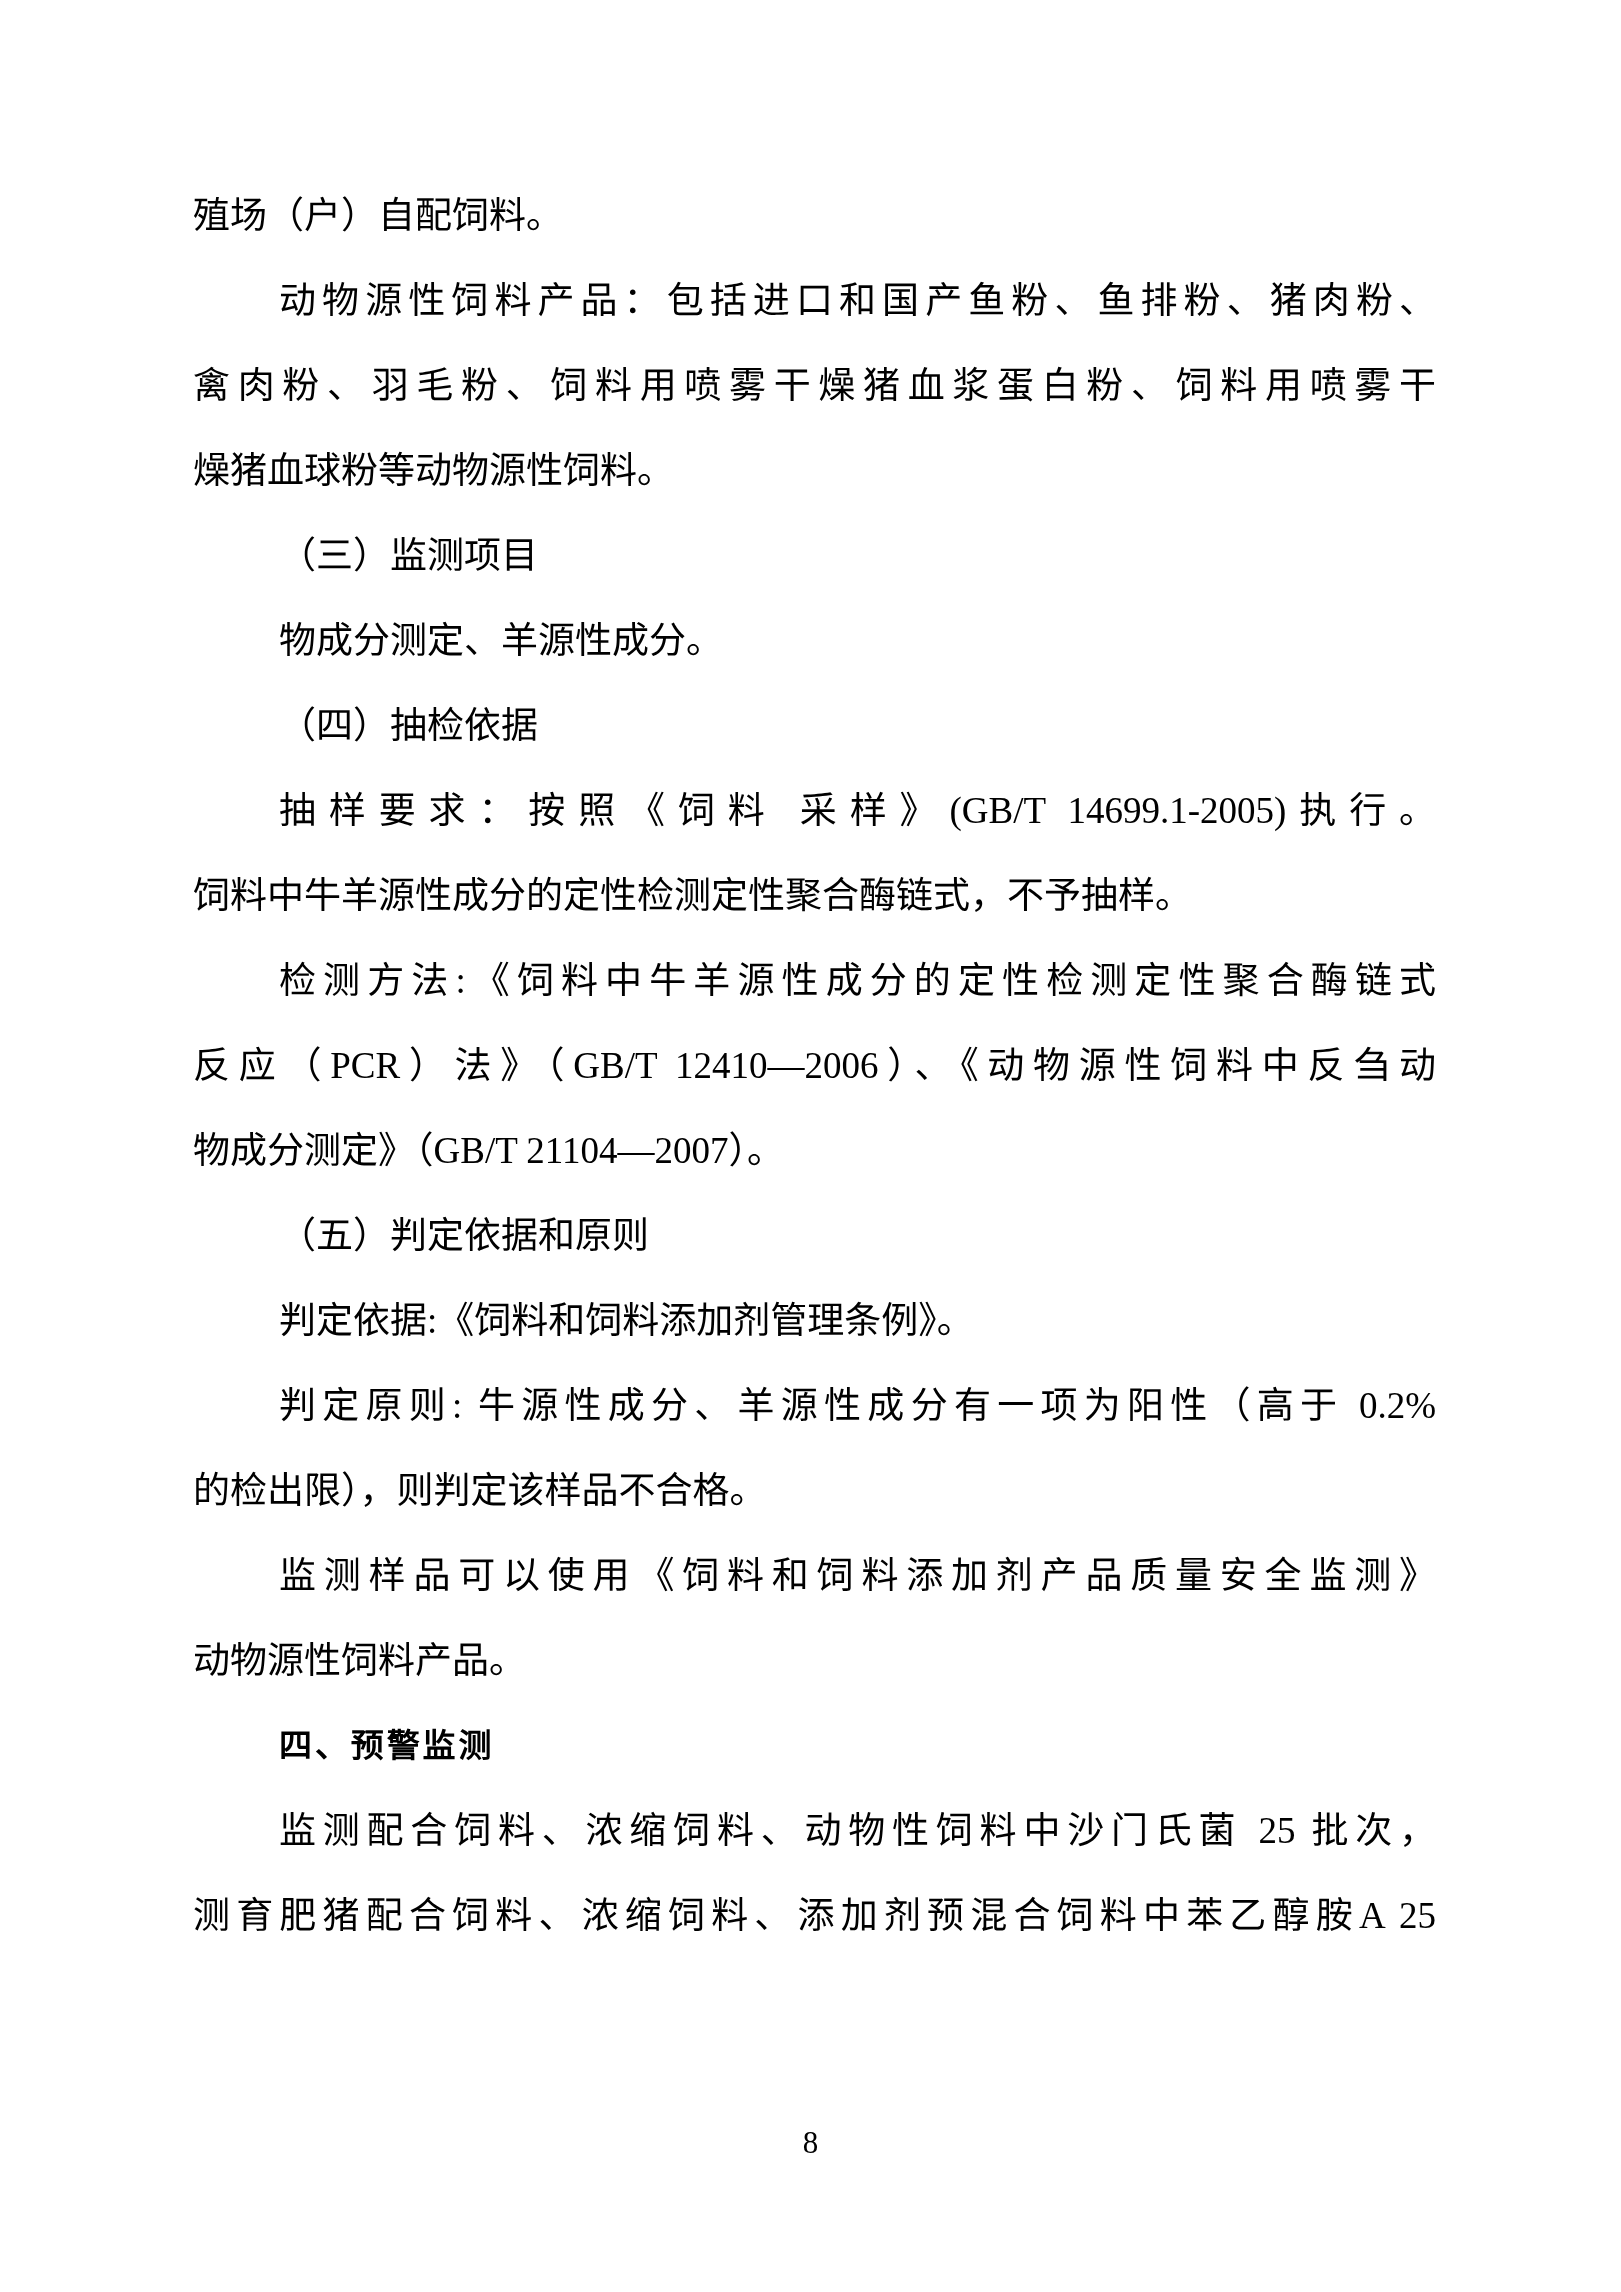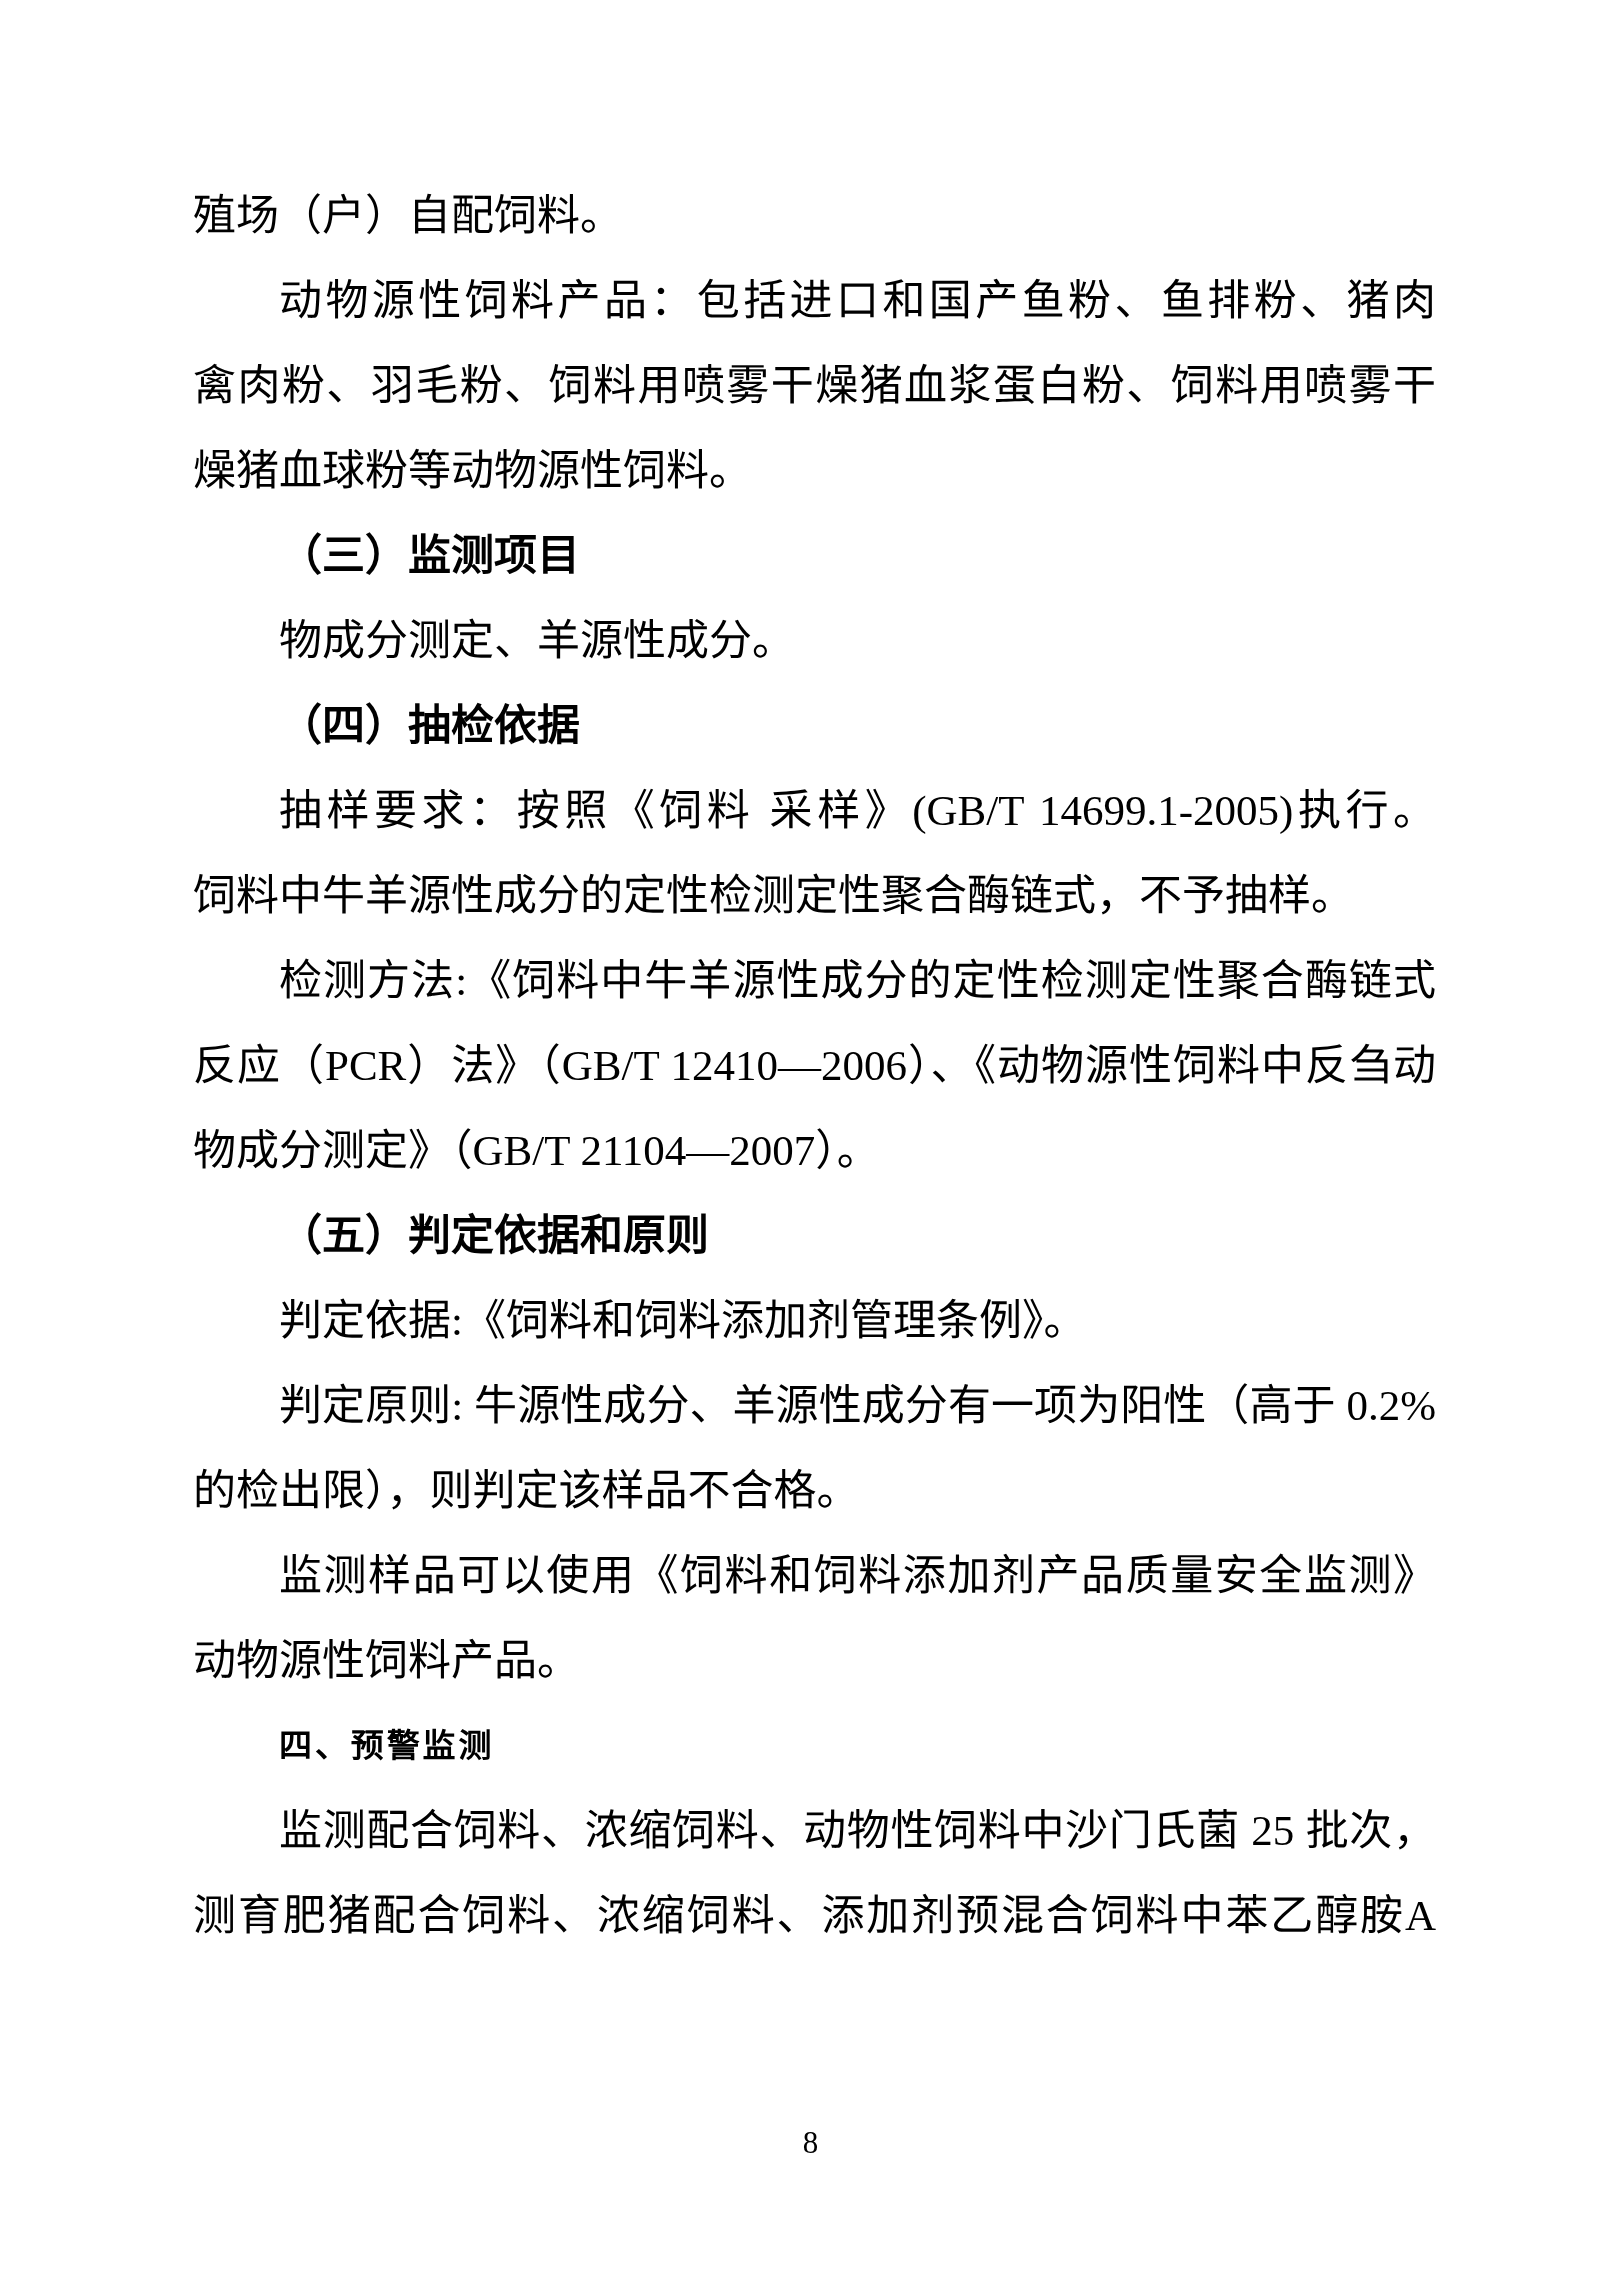--- a/index.html
+++ b/index.html
@@ -23,39 +23,39 @@
     height: 2293px;
     background: #ffffff;
   }
   .content {
     position: absolute;
     left: 193px;
     top: 173px;
     width: 1243px;
   }
   .line {
-    font-size: 43px;
+    font-size: 37px;
     line-height: 85px;
     height: 85px;
     overflow: hidden;
     white-space: normal;
   }
   
   .justify {
     text-align: justify;
     text-align-last: justify;
     text-justify: inter-character;
   }
   
   .indent {
     text-indent: 86px;
   }
   
   .h3 {
-    font-weight: bold;
+    font-weight: normal;
   }
   
   .h1 {
     font-weight: bold;
     font-size: 33px;
     font-family: "Liberation Sans", "DejaVu Sans", sans-serif;
     letter-spacing: 2.9px;
   }
   .page-number {
     position: absolute;

